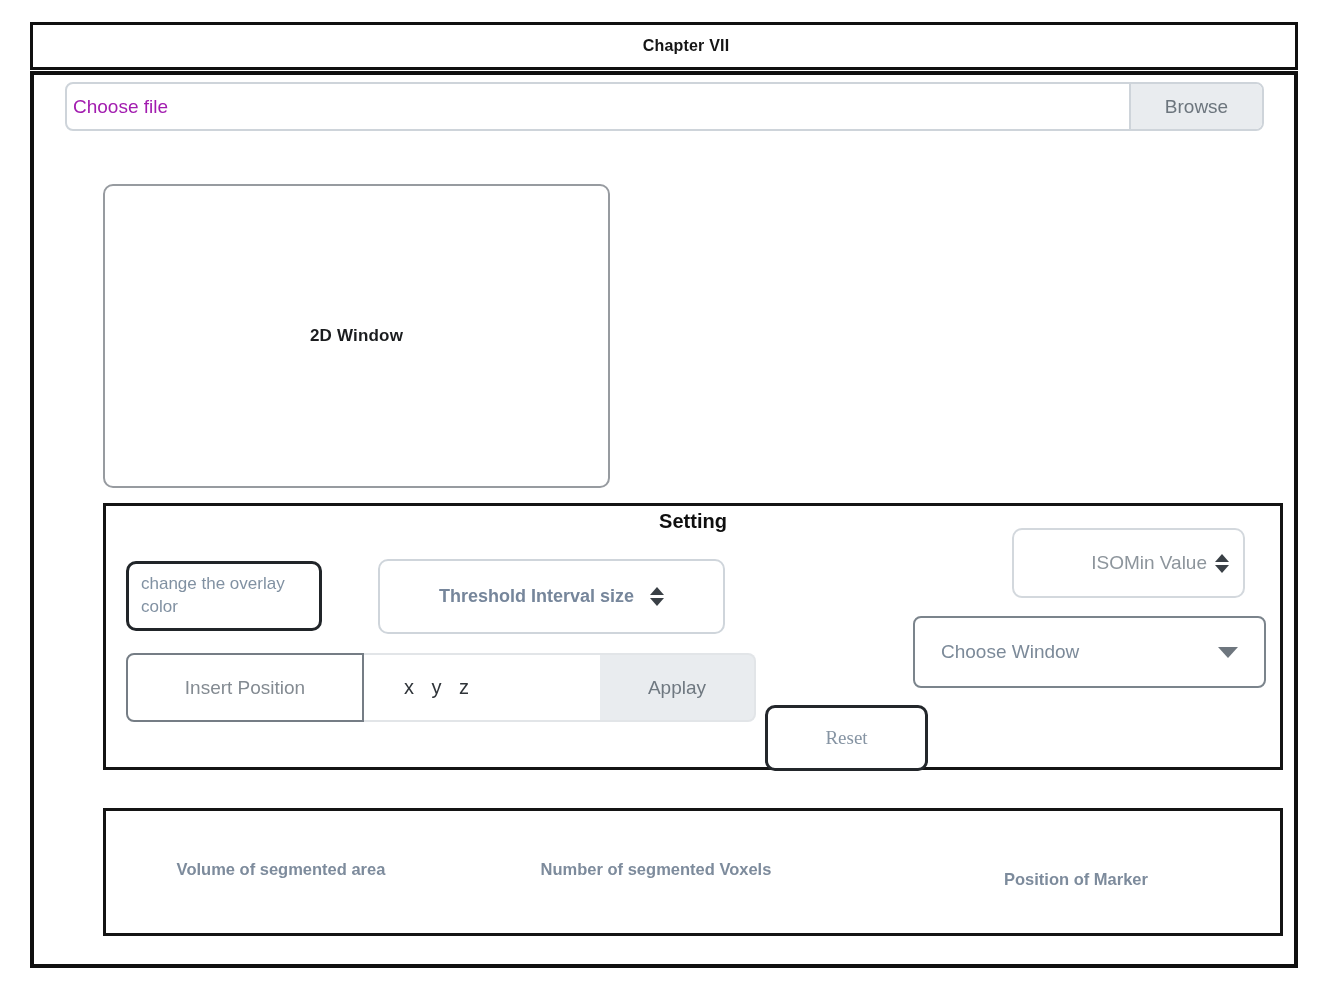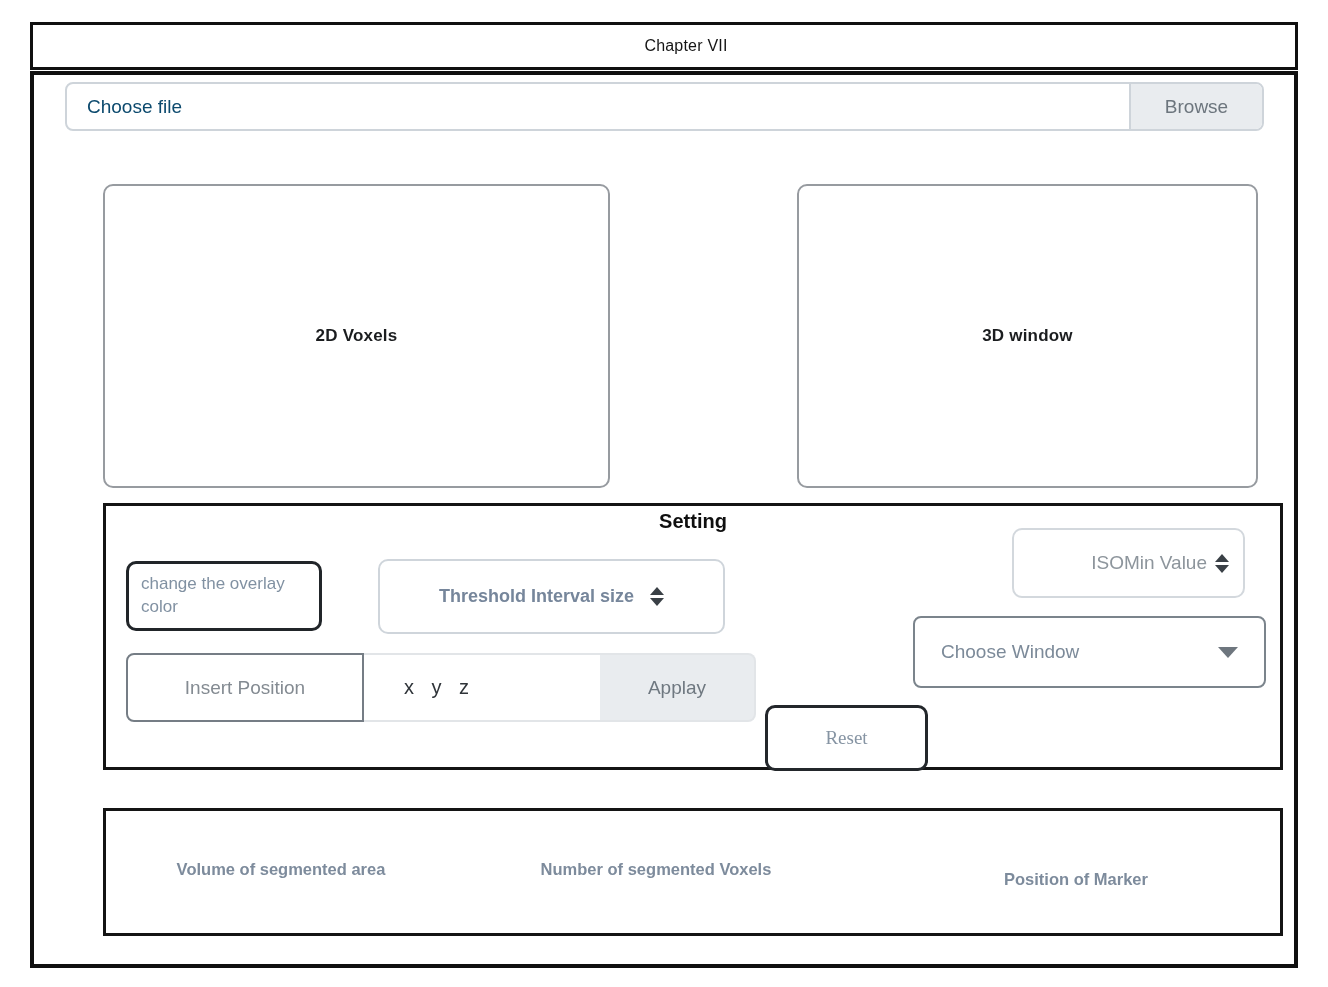--- a/index.html
+++ b/index.html
@@ -7,36 +7,36 @@
   body { font-family: "Liberation Sans", sans-serif; }
 
   .stage { position: relative; width: 1328px; height: 987px; background: #ffffff; overflow: hidden; }
 
   
   .titlebar {
     position: absolute; left: 30px; top: 22px; width: 1268px; height: 48px;
     border: 3px solid #101010; background: #ffffff;
     display: flex; align-items: center; justify-content: center;
   }
-  .titlebar-text { font-weight: 400; font-size: 16px; color: #151515; letter-spacing: .2px; margin-left: 44px; }
+  .titlebar-text { font-weight: 700; font-size: 16px; color: #151515; letter-spacing: .2px; margin-left: 44px; }
 
   
   .mainbox {
     position: absolute; left: 30px; top: 71px; width: 1268px; height: 897px;
     border: 4px solid #101010; background: #ffffff;
   }
 
   
   .file-group {
     position: absolute; left: 65px; top: 82px; width: 1199px; height: 49px;
     display: flex; border: 2px solid #ced4da; border-radius: 8px; background: #fff; overflow: hidden;
   }
   .file-placeholder {
-    flex: 1; display: flex; align-items: center; padding-left: 20px;
-    color: #0c4a6e; font-size: 19px;
+    flex: 1; display: flex; align-items: center; padding-left: 6px;
+    color: #a21caf; font-size: 19px;
   }
   .browse-btn {
     width: 133px; background: #e9ecef; border-left: 2px solid #ced4da;
     display: flex; align-items: center; justify-content: center;
     color: #6c757d; font-size: 19px; cursor: pointer;
   }
 
   
   .panel {
     position: absolute; border: 2px solid #979ba0; border-radius: 10px; background: #fff;
@@ -134,24 +134,21 @@
   </div>
 
   <div class="mainbox"></div>
 
   <div class="file-group">
     <div class="file-placeholder">Choose file</div>
     <div class="browse-btn">Browse</div>
   </div>
 
   <div class="panel panel-2d">
-    <span class="panel-label">2D Voxels</span>
-  </div>
-  <div class="panel panel-3d">
-    <span class="panel-label">3D window</span>
+    <span class="panel-label">2D Window</span>
   </div>
 
   <div class="section-box setting-box">
     <div class="section-title">Setting</div>
 
     <button class="overlay-btn">change the overlay color</button>
 
     <div class="threshold-field">
       <span>Threshold Interval size</span>
       <span class="spinner">

